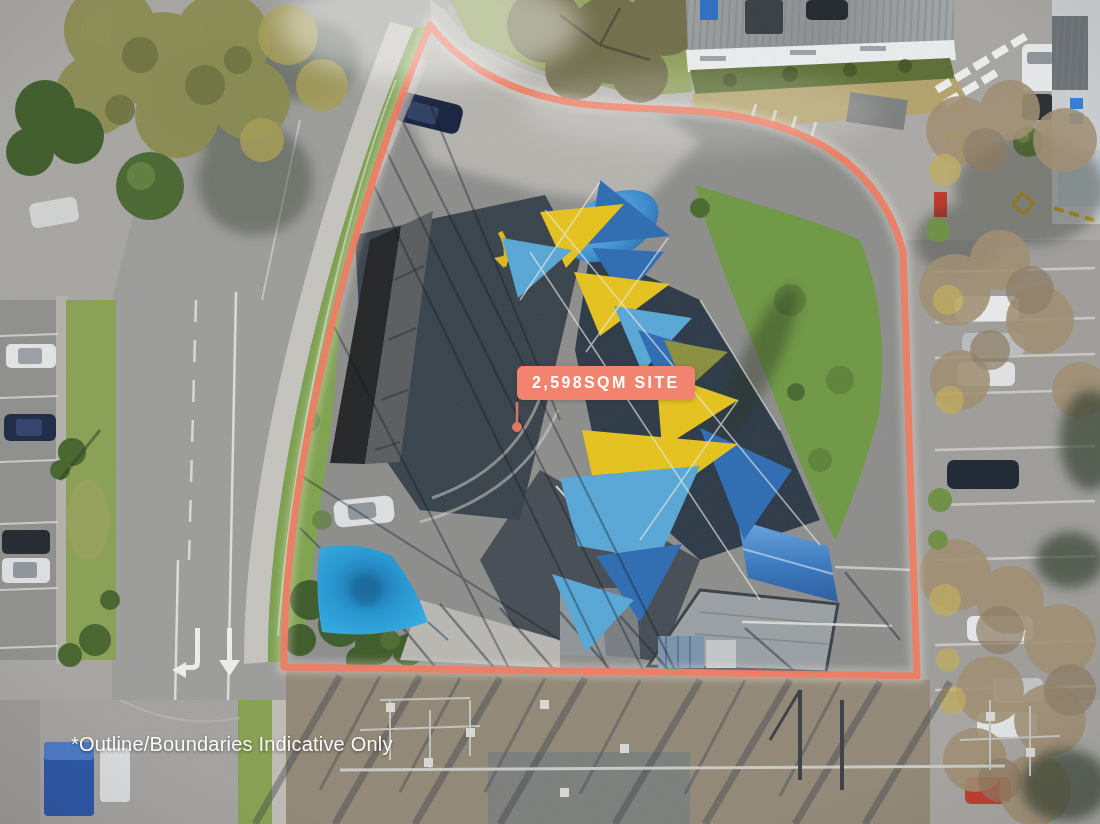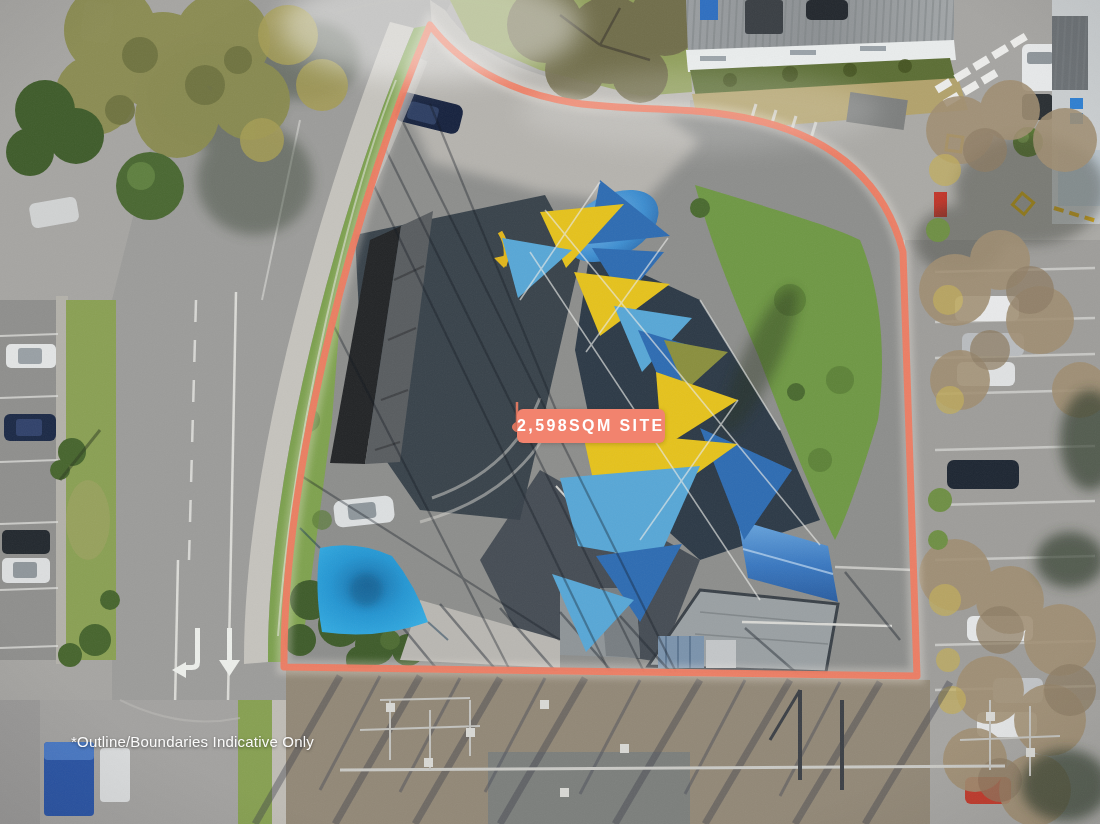--- a/index.html
+++ b/index.html
@@ -1,24 +1,24 @@
 <!DOCTYPE html>
 <html style="--boundary: #EE7B61; --label-bg: #F2836E; --label-text: #FFFFFF; --sail-yellow: #E5C21D; --sail-blue: #2E6CB2; --sail-light-blue: #58A7D6; --square-sail-blue: #2AA0DC; --tarp-blue: #3E8ED0;"><head>
 <meta charset="utf-8">
 <style>
   html,body{margin:0;padding:0;background:#222;}
   .stage{position:relative;width:1100px;height:824px;overflow:hidden;
          font-family:"Liberation Sans","DejaVu Sans",sans-serif;background:#a6a5a2;}
   .scene{position:absolute;left:0;top:0;width:1100px;height:824px;display:block;}
-  .site-label{position:absolute;left:517px;top:366px;padding:8px 0;
+  .site-label{position:absolute;left:517px;top:366px;padding:8px 15px;
       background:var(--label-bg,#F2836E);color:var(--label-text,#fff);
       font-size:16px;font-weight:700;letter-spacing:2.4px;border-radius:6px;
-      white-space:nowrap;box-shadow:0 1px 4px rgba(60,30,20,.25);margin-top:43px;}
+      white-space:nowrap;box-shadow:0 1px 4px rgba(60,30,20,.25);}
   .disclaimer{position:absolute;left:71px;top:733px;color:rgba(255,255,255,.97);
-      font-size:15px;font-weight:500;letter-spacing:.2px;
+      font-size:20px;font-weight:500;letter-spacing:.2px;
       text-shadow:0 1px 3px rgba(0,0,0,.5);}
   
   .sail-y{fill:var(--sail-yellow,#E5C21D);}
   .sail-b{fill:var(--sail-blue,#2E6CB2);}
   .sail-lb{fill:var(--sail-light-blue,#58A7D6);}
   .boundary-stroke{stroke:var(--boundary,#EE7B61);}
   .pin-paint{stroke:var(--boundary,#EE7B61);fill:var(--boundary,#EE7B61);}
 </style>
 </head>
 <body>

